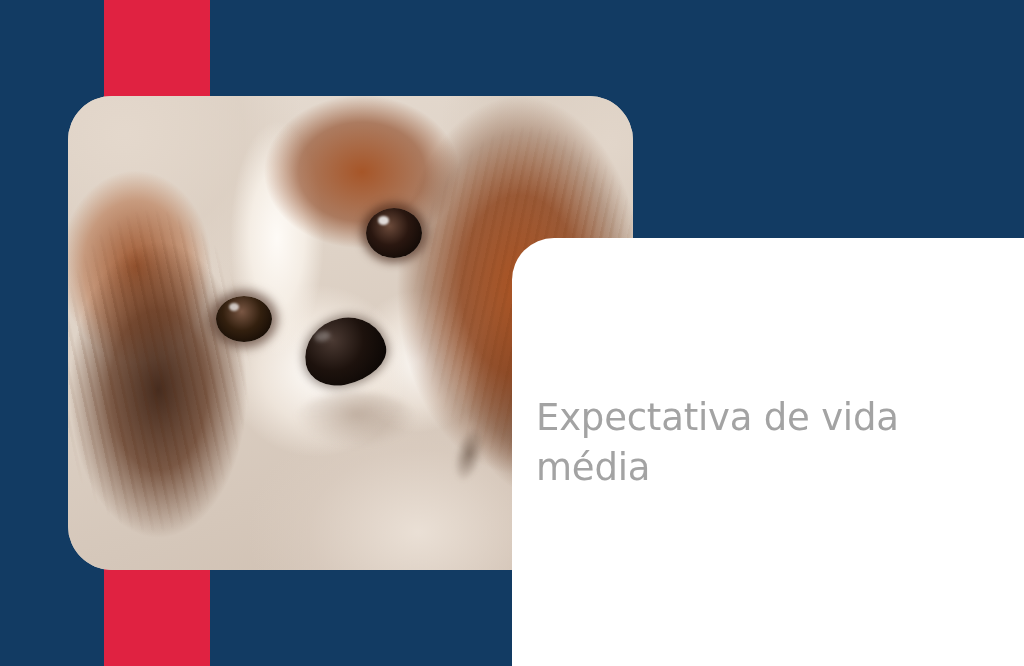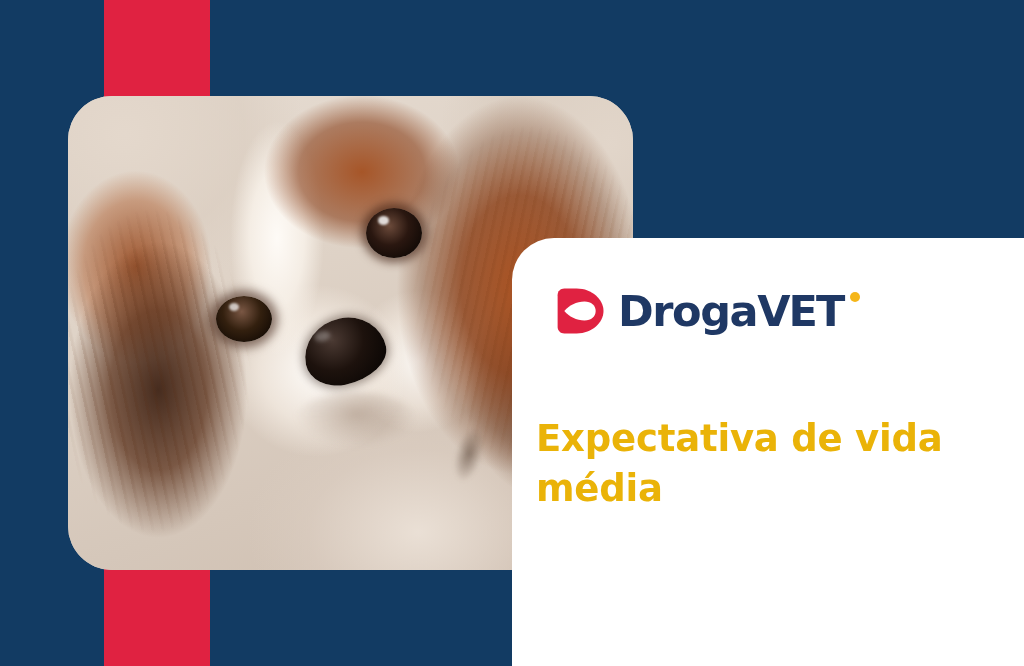--- a/index.html
+++ b/index.html
@@ -155,28 +155,28 @@
   .logo-dot{
     position:absolute;
     top:2px;right:-17px;
     width:10px;height:10px;border-radius:50%;
     background:#F5B619;
   }
 
   
   .headline{
     position:absolute;
-    left:536px;top:414px;
+    left:536px;top:393px;
     width:420px;
     font-family:"DejaVu Sans","Liberation Sans",sans-serif;
-    font-weight:bold;
+    font-weight:normal;
     font-size:37px;
     line-height:1.35;
     letter-spacing:-0.2px;
-    color:#eab308;
+    color:#a3a3a3;
   }
 </style>
 </head>
 <body>
 
 <div id="stage">
 
   <div class="red-stripe"></div>
 
   <div class="photo-card">
@@ -185,26 +185,16 @@
     <div class="photo-grain2"></div>
     <div class="eye-r"></div>
     <div class="eye-l"></div>
     <div class="nose"></div>
     <div class="chin"></div>
     <div class="spot"></div>
   </div>
 
   <div class="white-card"></div>
 
-  <div class="logo">
-    <svg class="logo-mark" viewBox="0 0 100 100">
-      <path d="M10 22 C10 15 15 10 22 10 L44 10 C72 10 92 30 92 50 C92 70 72 90 44 90 L22 90 C15 90 10 85 10 78 Z" fill="#E02241"></path>
-      <path d="M22 50 C30 40 44 33 58 33 C70 33 78 40 78 50 C78 60 70 67 58 67 C44 67 30 60 22 50 Z" fill="#FFFFFF"></path>
-    </svg>
-    <div class="logo-word">
-      <span>Droga</span><span class="logo-vet">VET</span>
-      <span class="logo-dot"></span>
-    </div>
-  </div>
 
   <div class="headline">Expectativa de vida média</div>
 
 </div>
 
 </body></html>

